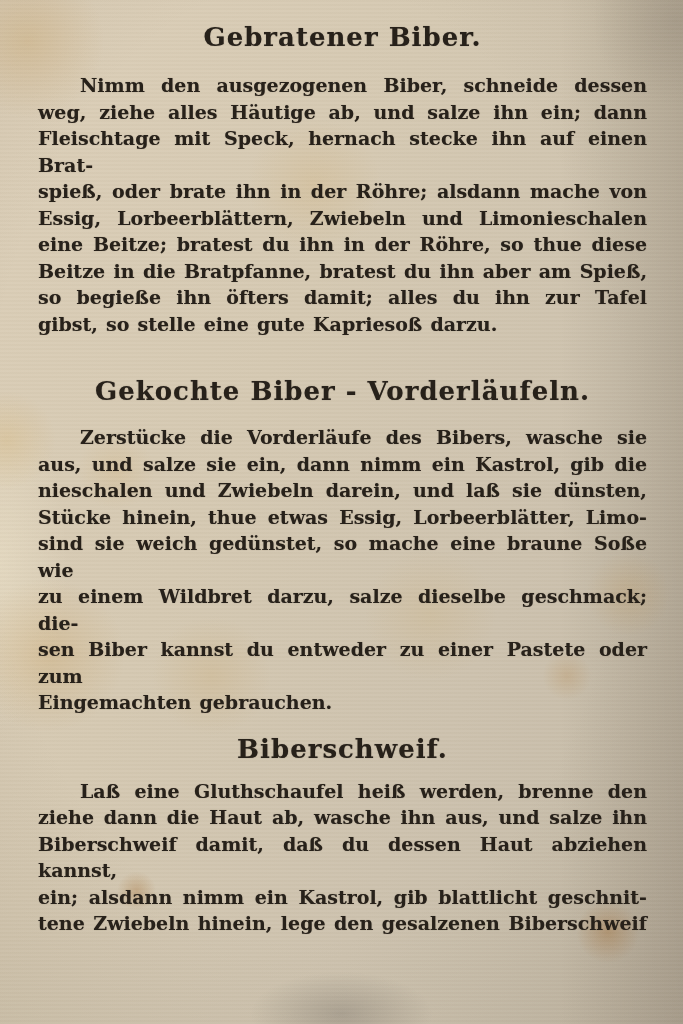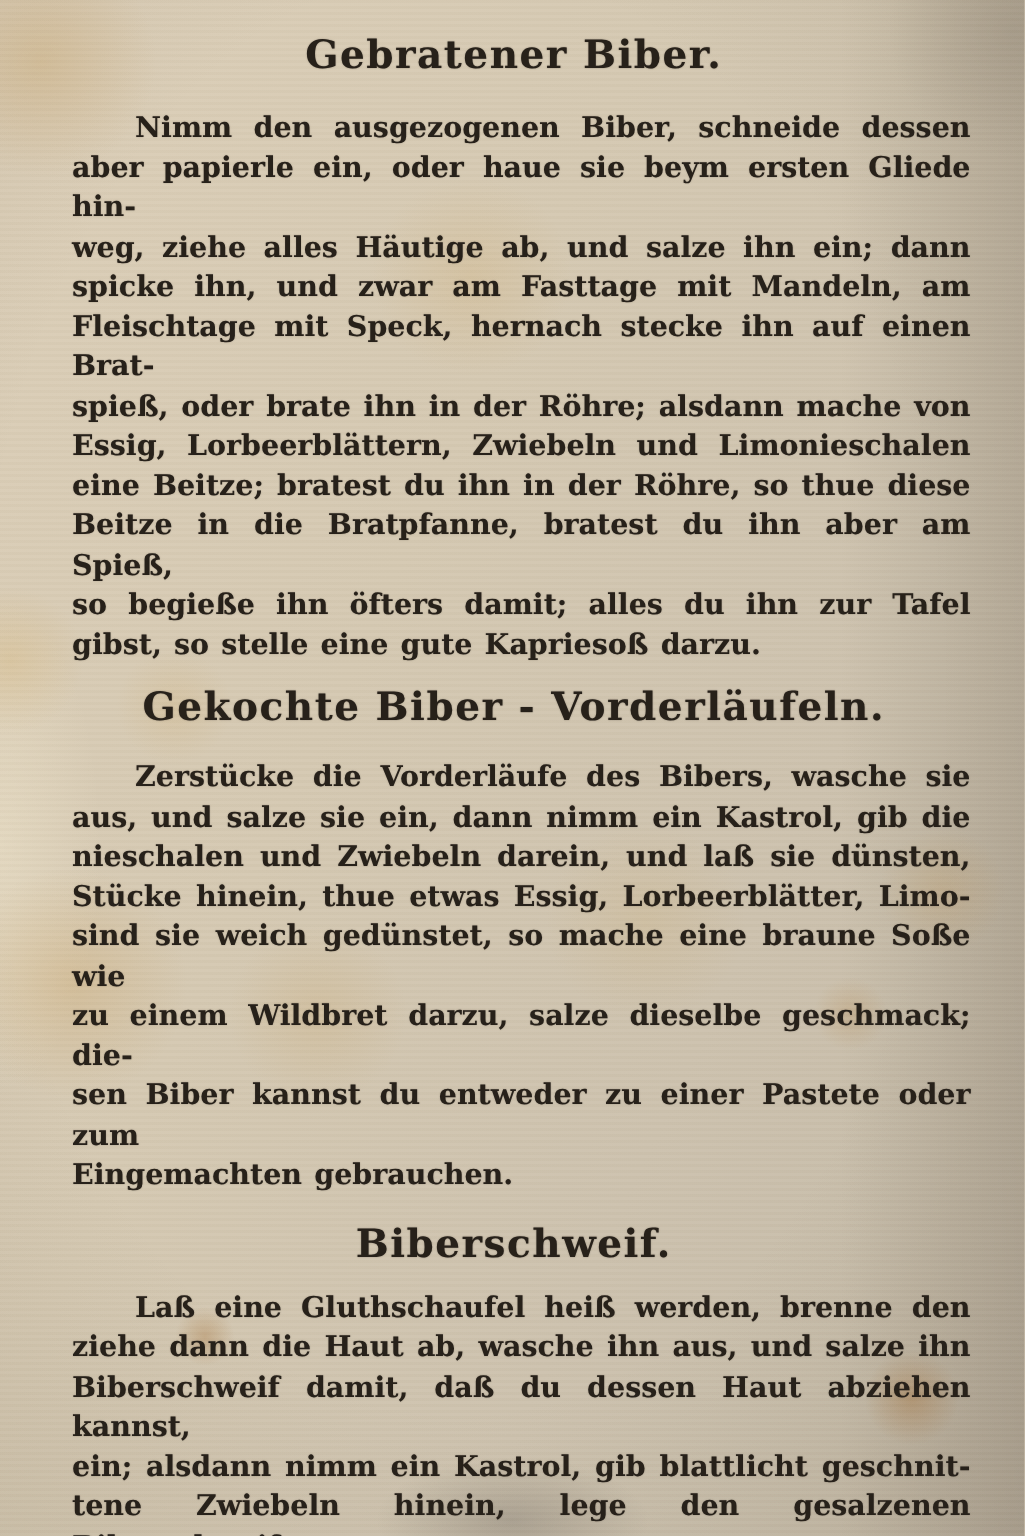--- a/index.html
+++ b/index.html
@@ -52,50 +52,47 @@
   }
   .heading {
     text-align: center;
     font-weight: bold;
     font-size: 26px;
     line-height: 34px;
     letter-spacing: 1px;
     text-shadow: 0 0 1px rgba(40,32,24,0.45);
   }
   .sec1 .heading { margin: 0 0 18px 0; }
-  .sec2 .heading { margin: 12px 0 16px 0; }
+  .sec2 .heading { margin: 37px 0 16px 0; }
   .sec3 .heading { margin: 16px 0 12px 0; }
   .line {
     font-size: 19px;
     font-weight: bold;
     line-height: 26.5px;
     text-align: justify;
     text-align-last: justify;
     word-spacing: 1.5px;
     white-space: normal;
     text-shadow: 0 0 1px rgba(40,32,24,0.35);
-    margin-left: 10px;
   }
   .line.first { text-indent: 42px; }
   .line.last  { text-align: right; text-align-last: left; }
   .sec3 .lines .line:nth-child(9) { margin-top: 6px; }
 </style>
 </head>
 <body>
 
 <div class="photo">
   <div class="page">
 
     <section class="sec1">
       <div class="heading">Gebratener Biber.</div>
       <div class="lines">
           <div class="line first">Nimm den ausgezogenen Biber, schneide dessen</div>
-          <div class="line">aber papierle ein, oder haue sie beym ersten Gliede hin-</div>
           <div class="line">weg, ziehe alles Häutige ab, und salze ihn ein; dann</div>
-          <div class="line">spicke ihn, und zwar am Fasttage mit Mandeln, am</div>
           <div class="line">Fleischtage mit Speck, hernach stecke ihn auf einen Brat-</div>
           <div class="line">spieß, oder brate ihn in der Röhre; alsdann mache von</div>
           <div class="line">Essig, Lorbeerblättern, Zwiebeln und Limonieschalen</div>
           <div class="line">eine Beitze; bratest du ihn in der Röhre, so thue diese</div>
           <div class="line">Beitze in die Bratpfanne, bratest du ihn aber am Spieß,</div>
           <div class="line">so begieße ihn öfters damit; alles du ihn zur Tafel</div>
           <div class="line last">gibst, so stelle eine gute Kapriesoß darzu.</div>
         </div>
     </section>
 

